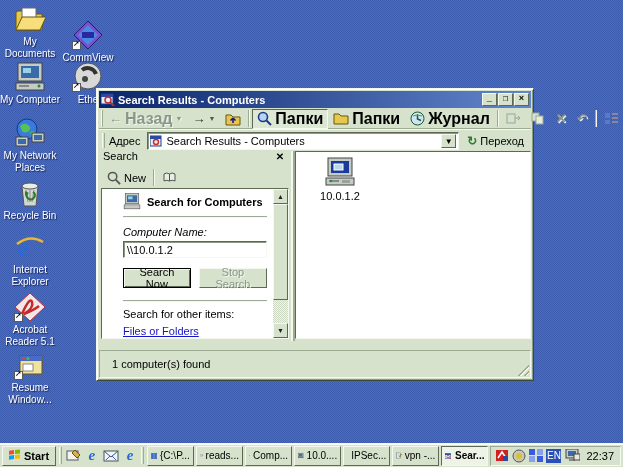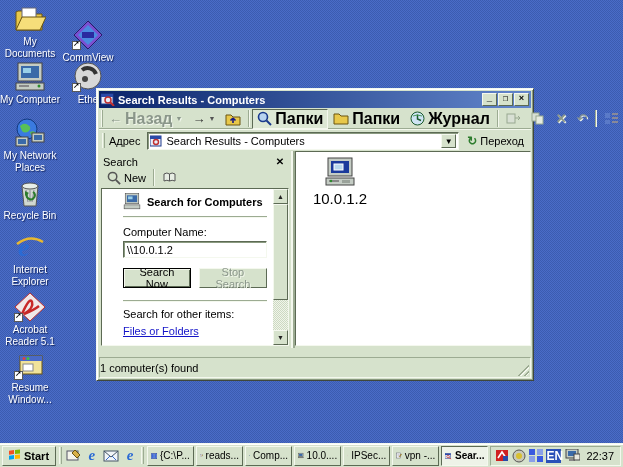--- a/index.html
+++ b/index.html
@@ -40,57 +40,57 @@
   .tbb { display:flex; align-items:center; gap:3px; height:20px; padding:0 4px; border:1px solid transparent; white-space:nowrap; }
   .tbb.pressed { border-color:#5c6a54 #f4f8ee #f4f8ee #5c6a54; background:#dde8d4; }
   .tbb .cap { font-size:16px;font-weight:bold; }
   .gray { color:#8a968a; text-shadow:1px 1px 0 #f2f7ec; }
   .addrbar { height:21px; display:flex; align-items:center; padding:1px 2px; flex:0 0 auto; }
   .addrbox { flex:1; height:18px; display:flex; align-items:center; padding:1px 2px; margin:0 3px; }
   .addrbox .dd { margin-left:auto; width:15px; height:14px; background:#d6e2cc; border:1px solid; border-color:#f4f8ee #5c6a54 #5c6a54 #f4f8ee; text-align:center; font-size:8px; line-height:13px; }
   .mainarea { flex:1; display:flex; min-height:0; }
   
   .spane { width:194px; display:flex; flex-direction:column; border-right:2px solid; border-right-color:#f4f8ee; box-shadow:2px 0 0 #9cab92; }
-  .spane-hdr { height:16px; display:flex; align-items:flex-start; padding:5px 4px; }
+  .spane-hdr { height:16px; display:flex; align-items:flex-end; padding:5px 4px; }
   .spane-hdr .x { margin-left:auto; font-weight:bold; font-size:10px; width:14px; text-align:center; }
   .spane-tools { height:21px; display:flex; align-items:center; padding:0 3px; gap:0; }
   .spane-body { flex:1; background:#fff; border:1px solid; border-color:#5c6a54 #f4f8ee #f4f8ee #5c6a54; margin:0 2px 2px 2px; position:relative; overflow:hidden; }
   .spane-inner { position:absolute; inset:0 15px 0 0; padding:4px 6px;margin-left:15px; }
   .hdrow { display:flex; align-items:center; gap:6px; font-weight:bold; font-size:11px; }
   .divider { height:2px; border-top:1px solid #9cab92; border-bottom:1px solid #f4f8ee; margin:6px 0; }
-  .cn-label { margin:8px 0 3px 0; }
+  .cn-label { margin:8px 0 3px 0;font-style:italic; }
   .cn-input { width:100%; height:17px; font-family:"Liberation Sans",sans-serif; font-size:11px; padding:1px 3px; background:#fff; border:1px solid; border-color:#5c6a54 #f4f8ee #f4f8ee #5c6a54; box-shadow:inset 1px 1px 0 #8a9a80; }
   .btnrow { display:flex; gap:8px; margin-top:10px; }
   .pbtn { height:20px; padding:0 8px; background:#d6e2cc; font-size:11px; display:flex; align-items:center; }
   .pbtn.default { border:1px solid #000; box-shadow:inset 1px 1px 0 #f4f8ee, inset -1px -1px 0 #5c6a54; font-weight:normal; }
   .pbtn.disabled { border:1px solid; border-color:#f4f8ee #5c6a54 #5c6a54 #f4f8ee; color:#8a968a; text-shadow:1px 1px 0 #f2f7ec; }
   .links a { display:block; margin-top:4px; line-height:14px; }
   .lnk { color:#1414c8; text-decoration:underline; }
   
   .sbar { position:absolute; top:0; right:0; bottom:0; width:15px;
     background-image:linear-gradient(45deg,#f0f5ea 25%,transparent 25%,transparent 75%,#f0f5ea 75%),linear-gradient(45deg,#f0f5ea 25%,#cdd9c2 25%,#cdd9c2 75%,#f0f5ea 75%);
     background-size:2px 2px; background-position:0 0,1px 1px; }
   .sbtn { position:absolute; left:0; width:15px; height:15px; background:#d6e2cc; border:1px solid; border-color:#f4f8ee #5c6a54 #5c6a54 #f4f8ee; font-size:7px; text-align:center; line-height:13px; color:#222; }
   .sthumb { position:absolute; left:0; top:15px; width:15px; height:96px; background:#d6e2cc; border:1px solid; border-color:#f4f8ee #5c6a54 #5c6a54 #f4f8ee; }
   
   .rpane { flex:1; background:#fff; border:1px solid; border-color:#5c6a54 #f4f8ee #f4f8ee #5c6a54; margin:0 0 2px 2px; position:relative; }
   .ritem { position:absolute; left:12px; top:5px; width:64px; text-align:center; }
-  .ritem .rlbl { margin-top:3px; font-size:15px; }
-  .statusbar { height:21px; margin-top:9px; display:flex; align-items:center; flex:0 0 auto; border:1px solid; border-color:#9cab92 #f4f8ee #f4f8ee #9cab92; padding:0 0; position:relative; }
+  .ritem .rlbl { margin-top:3px; font-size:11px; }
+  .statusbar { height:28px; margin-top:9px; display:flex; align-items:center; flex:0 0 auto; border:1px solid; border-color:#9cab92 #f4f8ee #f4f8ee #9cab92; padding:0 12px; position:relative; }
   .gripper { position:absolute; right:1px; bottom:1px; width:11px; height:11px;
     background:linear-gradient(135deg,transparent 50%,#9cab92 50%,#9cab92 58%,#f4f8ee 58%,#f4f8ee 66%,transparent 66%,transparent 74%,#9cab92 74%,#9cab92 82%,#f4f8ee 82%,#f4f8ee 90%,transparent 90%); }
   
   .taskbar { position:absolute; left:0; bottom:0; width:623px; height:24px; z-index:10;
     background:#d6e2cc; border-top:1px solid #f4f8ee; box-shadow:0 1px 0 #fff inset; display:flex; align-items:center; padding:1px 2px; gap:2px; }
   .startbtn { height:20px; display:flex; align-items:center; gap:3px; padding:0 6px; font-weight:bold; font-size:11px; }
   .qlbtn { width:20px; height:20px; display:flex; align-items:center; justify-content:center; border:1px solid transparent; }
   .taskbtn { height:20px; flex:0 1 58px; min-width:0; display:flex; align-items:center; gap:3px; padding:0 3px; font-size:10px; overflow:hidden; white-space:nowrap; }
   .taskbtn.active { background:#eef3e8; border-color:#5c6a54 #f4f8ee #f4f8ee #5c6a54; font-weight:bold; }
   .tray { margin-left:auto; height:20px; display:flex; align-items:center; gap:3px; padding:0 6px 0 4px; border:1px solid; border-color:#9cab92 #f4f8ee #f4f8ee #9cab92; }
-  .enbadge { width:15px; height:14px; background:#2a50b8; color:#fff; font-size:12px; font-weight:bold; text-align:center; line-height:14px; }
+  .enbadge { width:15px; height:14px; background:#2a50b8; color:#fff; font-size:10px; font-weight:normal; text-align:center; line-height:14px; }
   .clock { font-size:11px; margin-left:3px; }
   
   .winflag { position:relative; width:12px; height:11px; transform:skewY(-6deg); }
   .winflag i { position:absolute; width:5px; height:4px; }
   .winflag .f1{ left:0; top:0; background:#f25022; } .winflag .f2{ left:6px; top:0; background:#7fba00; }
   .winflag .f3{ left:0; top:5px; background:#00a4ef; } .winflag .f4{ left:6px; top:5px; background:#ffb900; }
   .ie-e { color:#2a6ad4; font-weight:bold; font-family:"Liberation Serif",serif; font-style:italic; }
   svg { display:block; }
 </style>
 </head>

